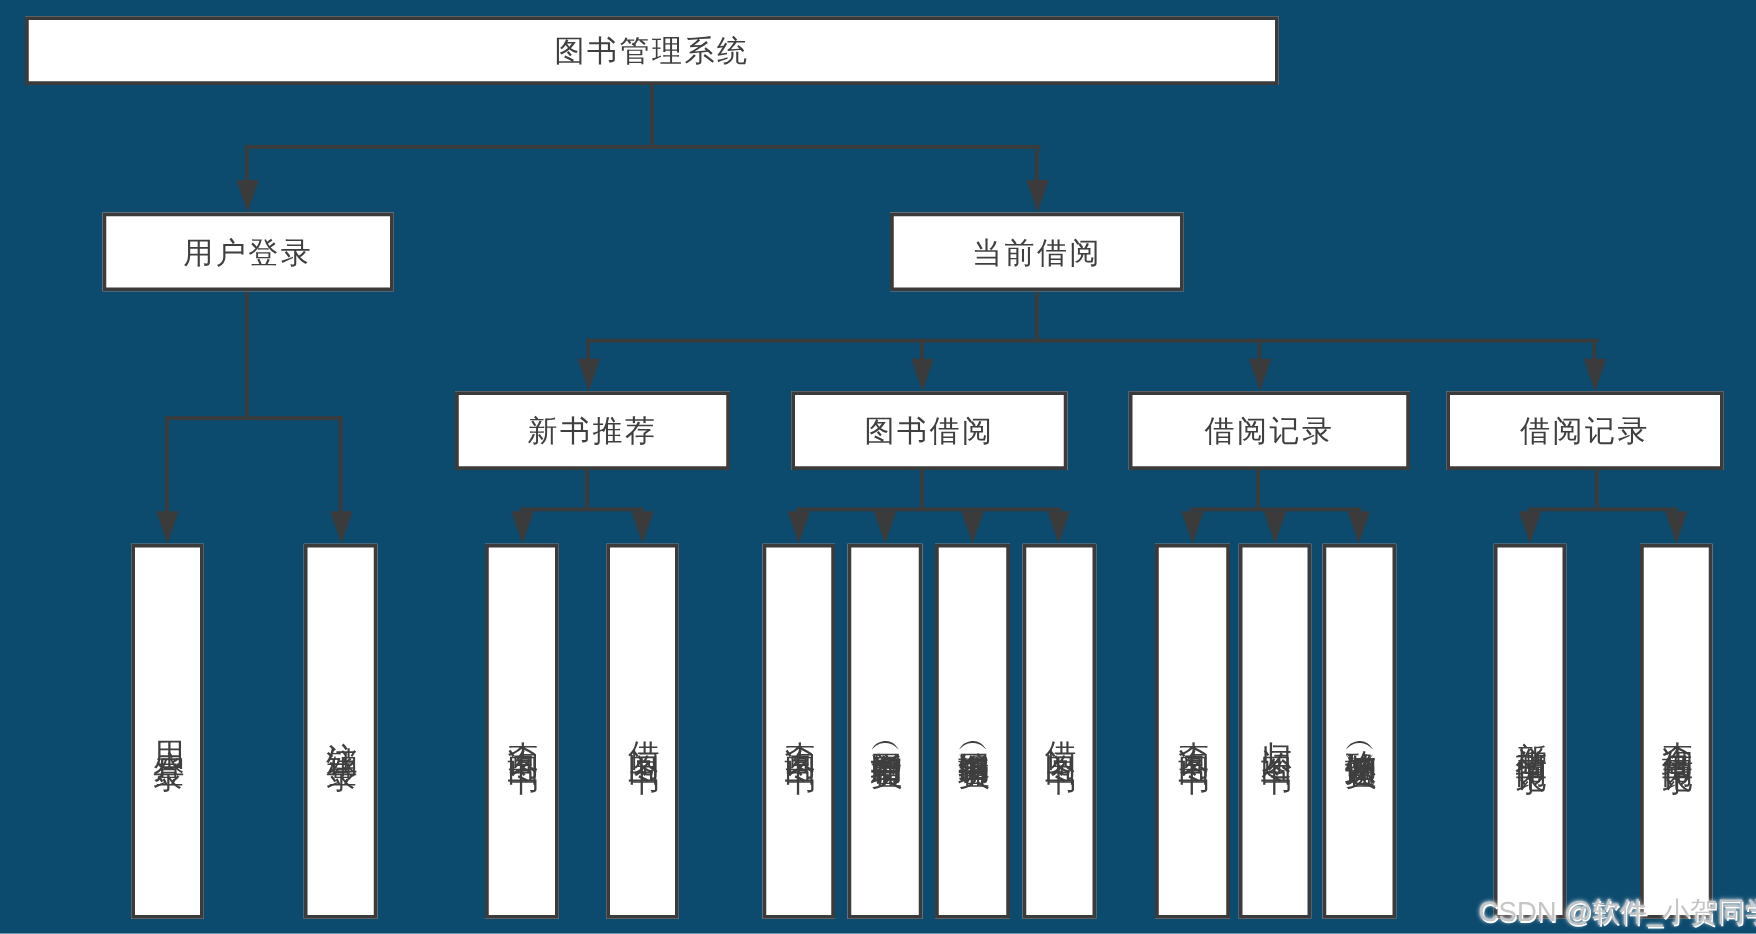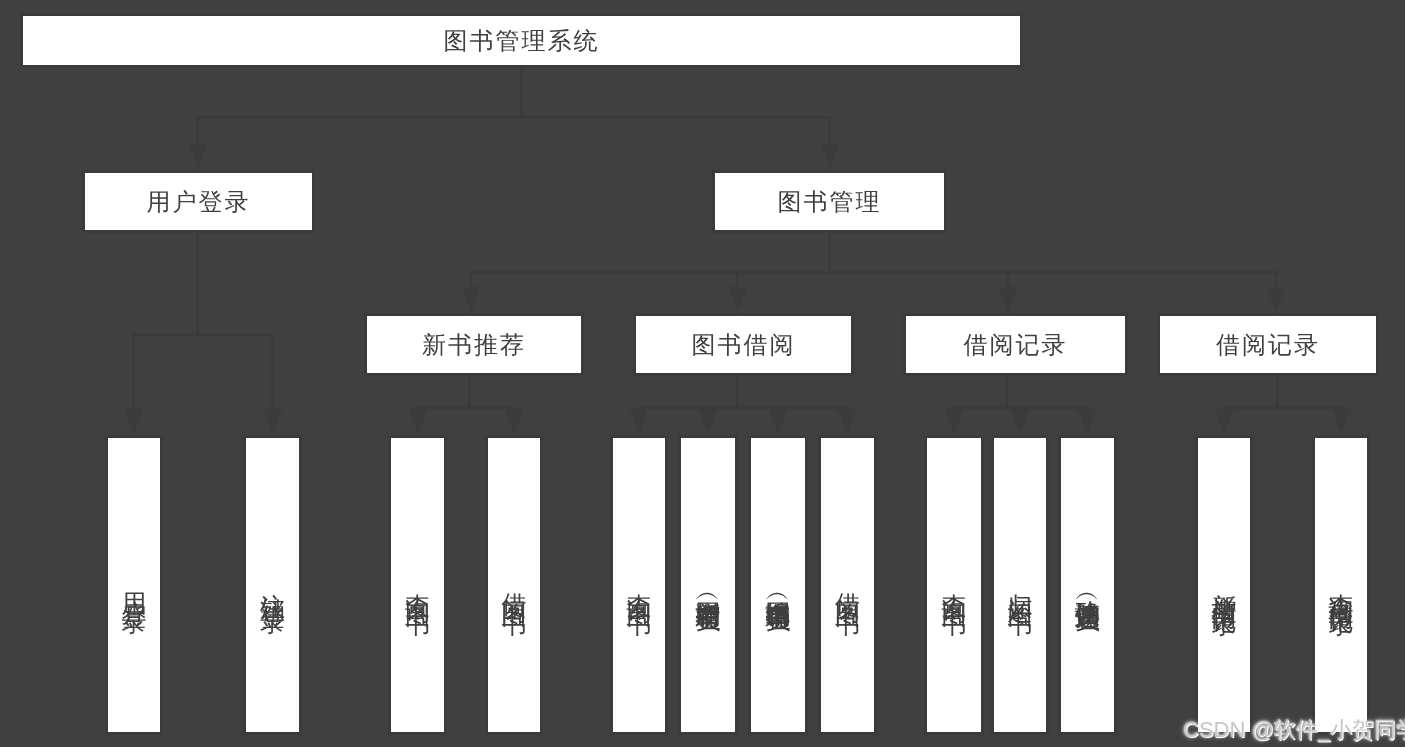--- a/index.html
+++ b/index.html
@@ -1,17 +1,17 @@
 <!DOCTYPE html>
 <html><head>
 <meta charset="utf-8">
 <style>
   html,body{margin:0;padding:0;background:#ffffff;}
   .canvas{
-    position:relative;width:1405px;height:747px;background:#404040;overflow:hidden;
+    position:relative;width:1405px;height:747px;background:#0c4a6e;overflow:hidden;
     font-family:"Liberation Sans","DejaVu Sans",sans-serif;
   }
   .node{
     position:absolute;box-sizing:border-box;background:#ffffff;
     border:3px solid #3b3b3b;color:#3f3f3f;
     display:flex;align-items:center;justify-content:center;
     font-size:24px;letter-spacing:2px;z-index:2;
   }
   .node.vert{
     writing-mode:vertical-lr;font-size:25px;letter-spacing:6px;
@@ -37,21 +37,21 @@
 <div class="canvas">
 
   <div class="node" style="left:20px;top:13px;width:1003px;height:55px">
     <span>图书管理系统</span>
   </div>
 
   <div class="node" style="left:82px;top:170px;width:233px;height:63px">
     <span>用户登录</span>
   </div>
   <div class="node" style="left:712px;top:170px;width:235px;height:63px">
-    <span>图书管理</span>
+    <span>当前借阅</span>
   </div>
 
   <div class="node" style="left:364px;top:313px;width:220px;height:63px">
     <span>新书推荐</span>
   </div>
   <div class="node" style="left:633px;top:313px;width:221px;height:63px">
     <span>图书借阅</span>
   </div>
   <div class="node" style="left:903px;top:313px;width:225px;height:63px">
     <span>借阅记录</span>

